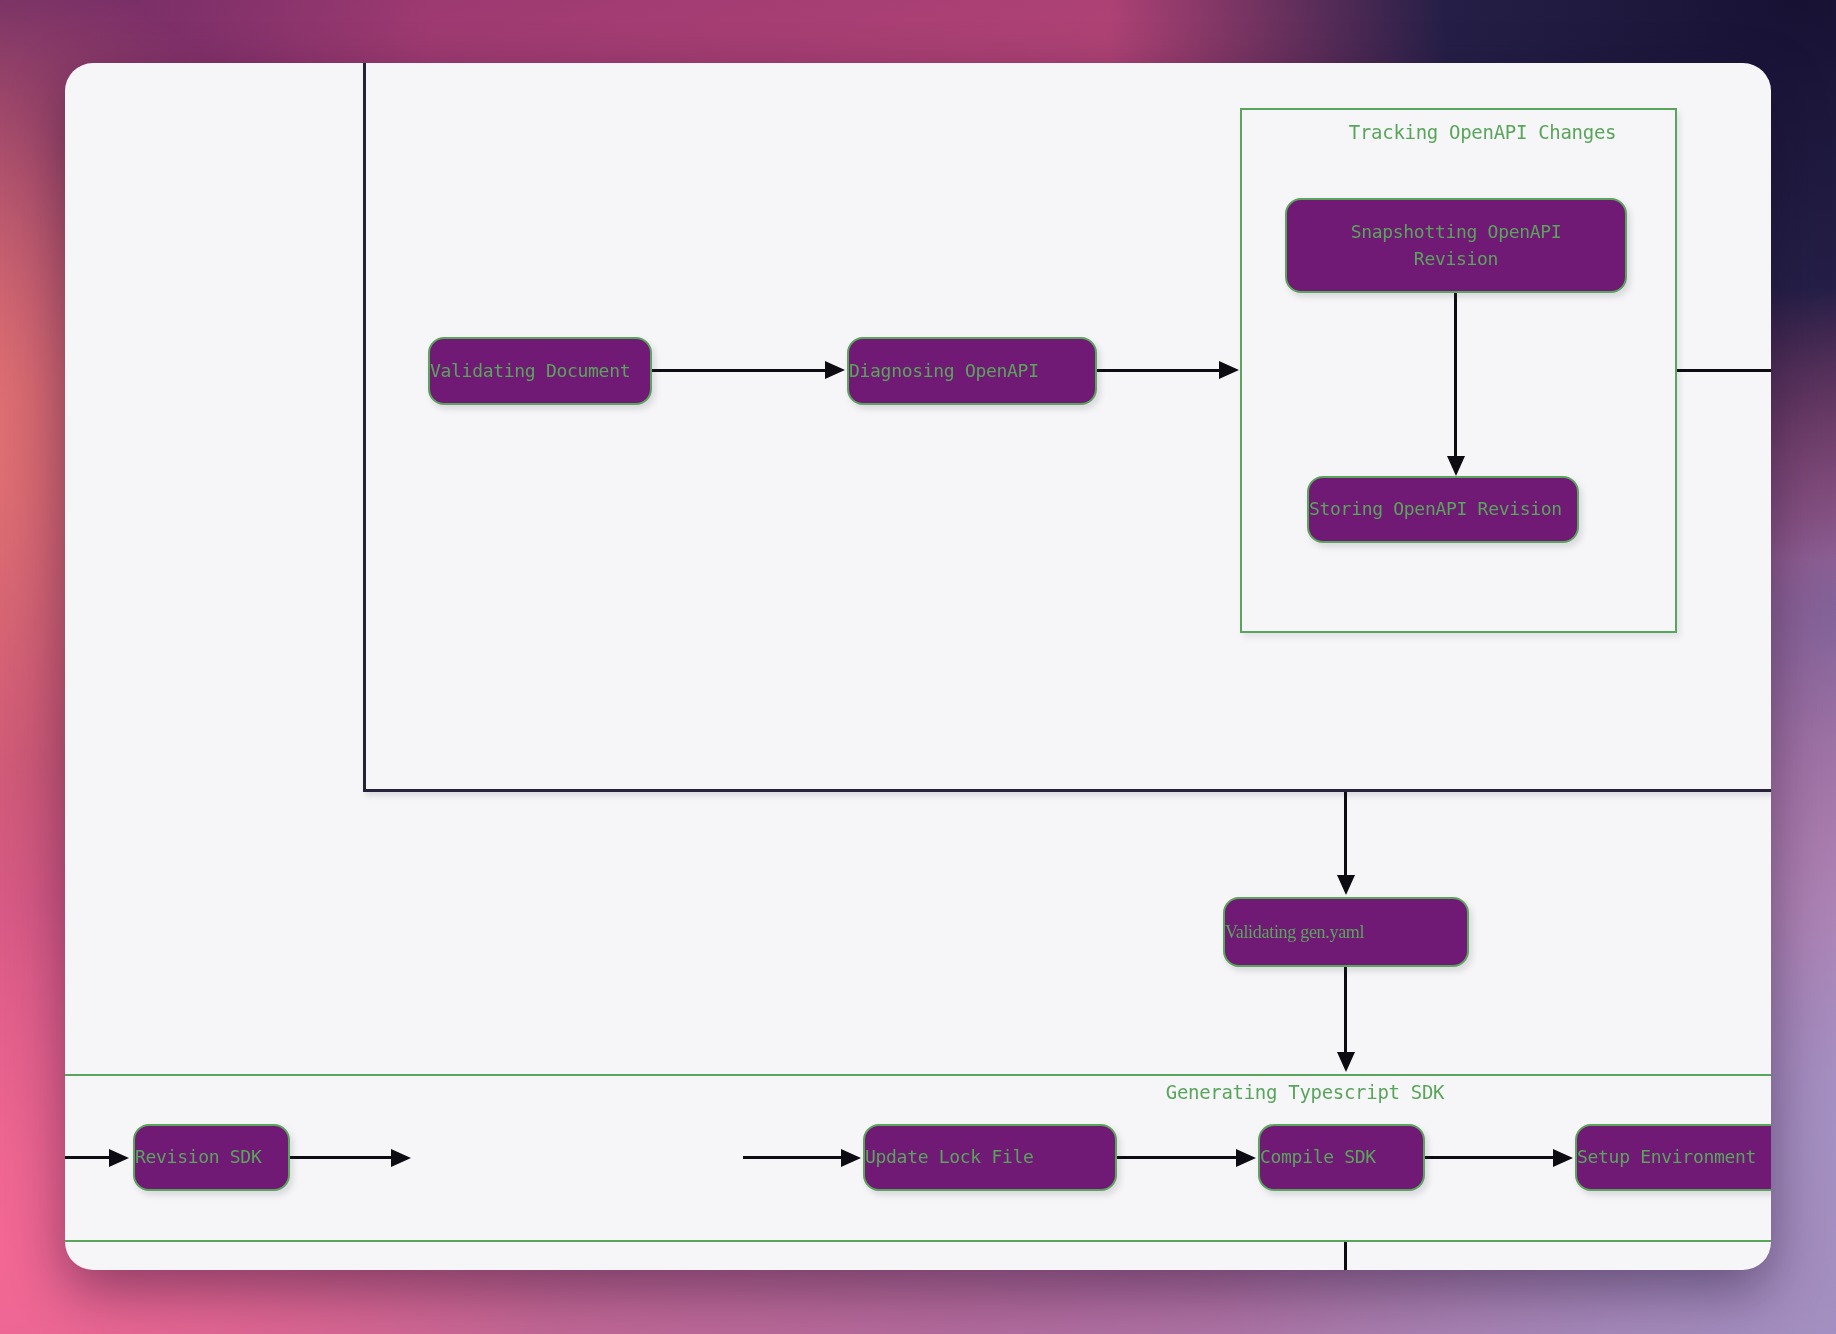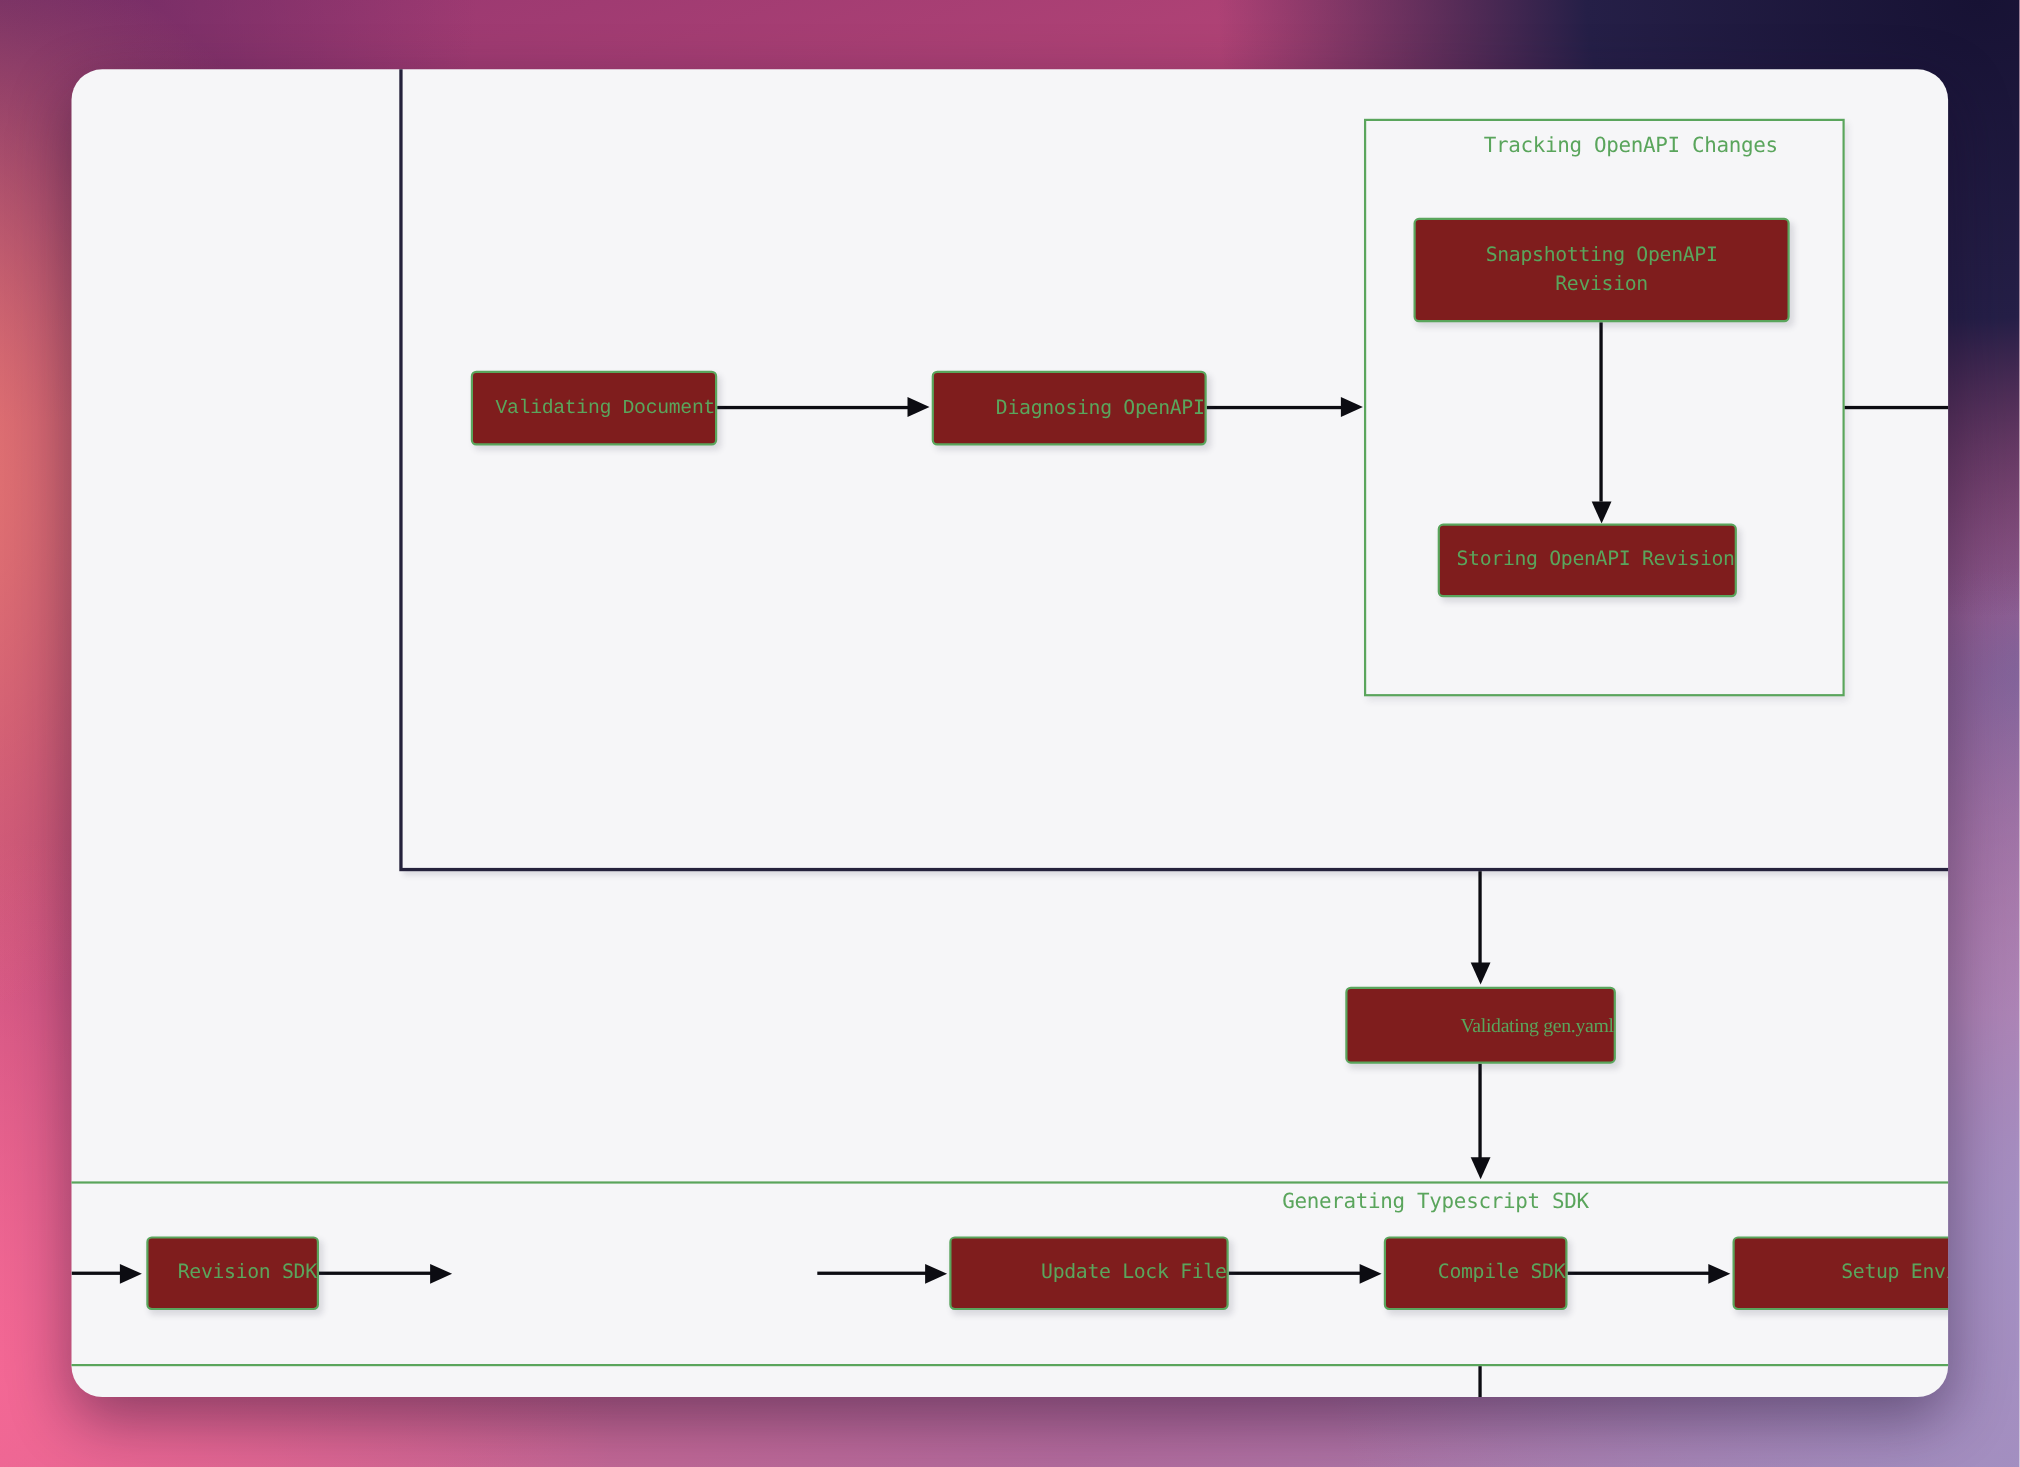--- a/index.html
+++ b/index.html
@@ -19,26 +19,26 @@
       linear-gradient(160deg, #93356f 0%, #c04a79 35%, #de6188 62%, #b36b9d 84%, #a287b6 100%);
   }
   .card{
     position:absolute;left:65px;top:63px;width:1706px;height:1207px;
     background:var(--canvas-bg,#f6f6f8);
     border-radius:28px;overflow:hidden;
     box-shadow:0 20px 55px rgba(25,12,45,.45);
   }
   .node{
     position:absolute;box-sizing:border-box;
-    background:#7f1d1d;
+    background:#701a75;
     border:2px solid var(--green,#5aa55c);
-    border-radius:5px;
+    border-radius:16px;
     color:var(--green,#5aa55c);
     font-size:18px;letter-spacing:-0.3px;line-height:1.45;
-    display:flex;align-items:center;justify-content:flex-end;text-align:center;
+    display:flex;align-items:center;justify-content:flex-start;text-align:center;
     box-shadow:3px 4px 6px rgba(60,60,85,.16);
   }
   .group{
     position:absolute;box-sizing:border-box;
     border:2px solid var(--green,#5aa55c);
     box-shadow:3px 4px 6px rgba(60,60,85,.10);
   }
   .group-title,.section-title{
     color:var(--green,#5aa55c);
     font-size:19px;letter-spacing:-0.3px;white-space:nowrap;
@@ -107,21 +107,21 @@
     <div class="ah-r" style="left:776px;top:1086px;"></div>
 
     <div class="eh" style="left:1052px;top:1093px;width:121px;"></div>
     <div class="ah-r" style="left:1171px;top:1086px;"></div>
 
     <div class="eh" style="left:1360px;top:1093px;width:130px;"></div>
     <div class="ah-r" style="left:1488px;top:1086px;"></div>
 
     <div class="ev" style="left:1279px;top:1179px;height:40px;"></div>
 
-    <div class="node" style="left:363px;top:274px;width:224px;height:68px;font-family:Liberation Mono, monospace;">
+    <div class="node" style="left:363px;top:274px;width:224px;height:68px;">
       <span class="lbl">Validating Document</span>
     </div>
 
     <div class="node" style="left:782px;top:274px;width:250px;height:68px;">
       <span class="lbl">Diagnosing OpenAPI</span>
     </div>
 
     <div class="node" style="left:1220px;top:135px;width:342px;height:95px;padding:0 40px;">
       <span class="lbl">Snapshotting OpenAPI Revision</span>
     </div>

